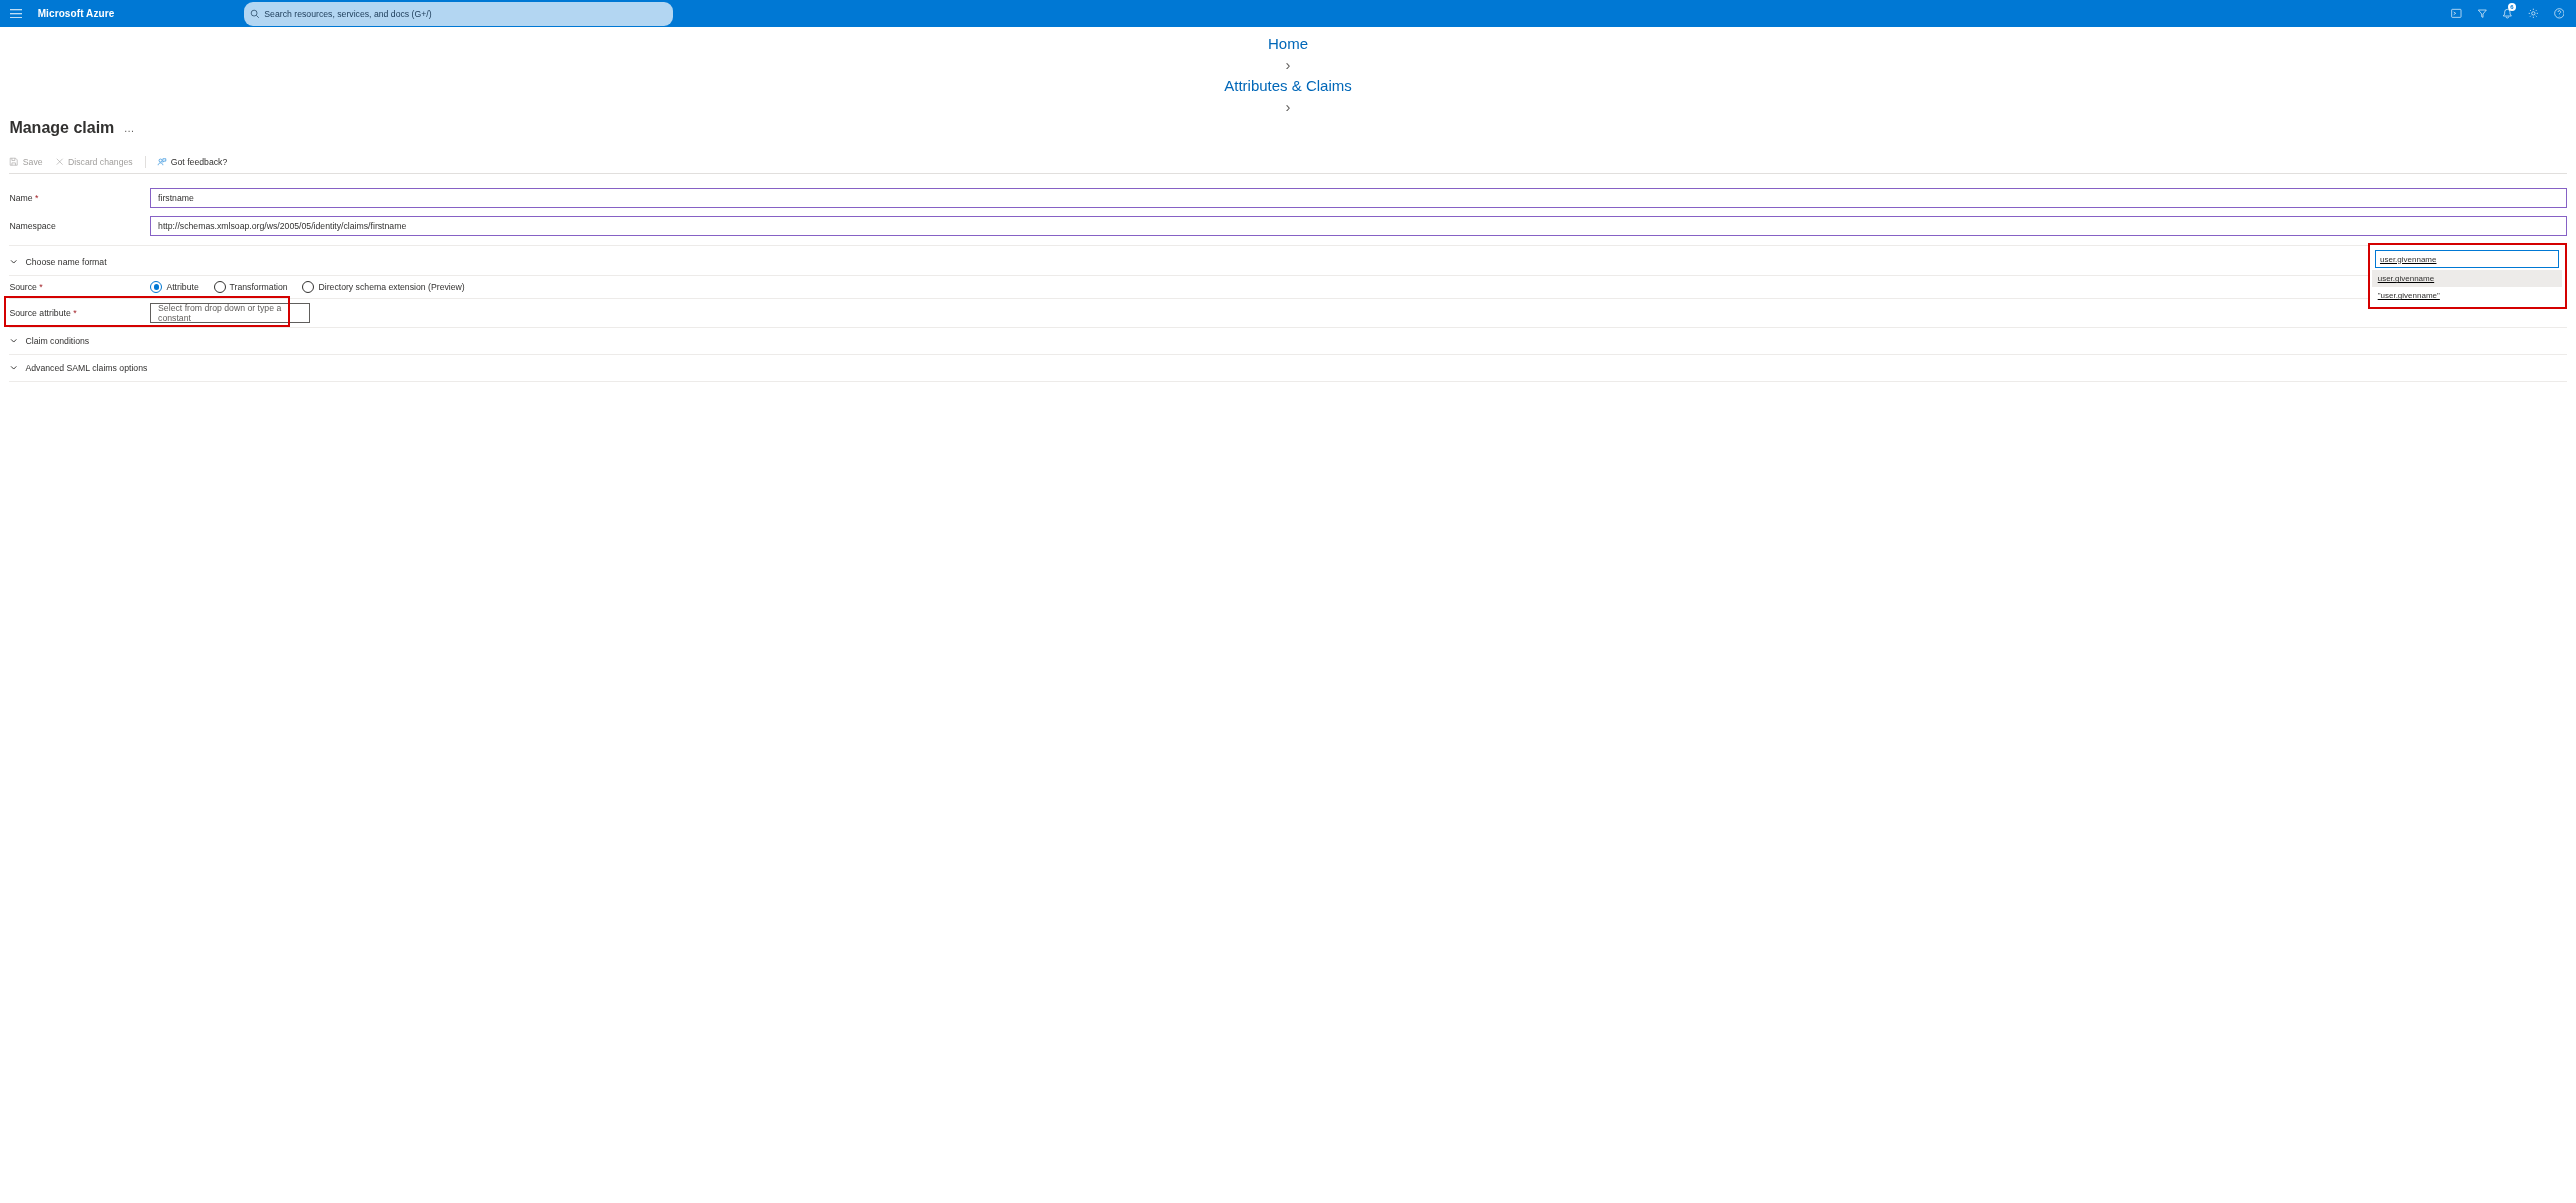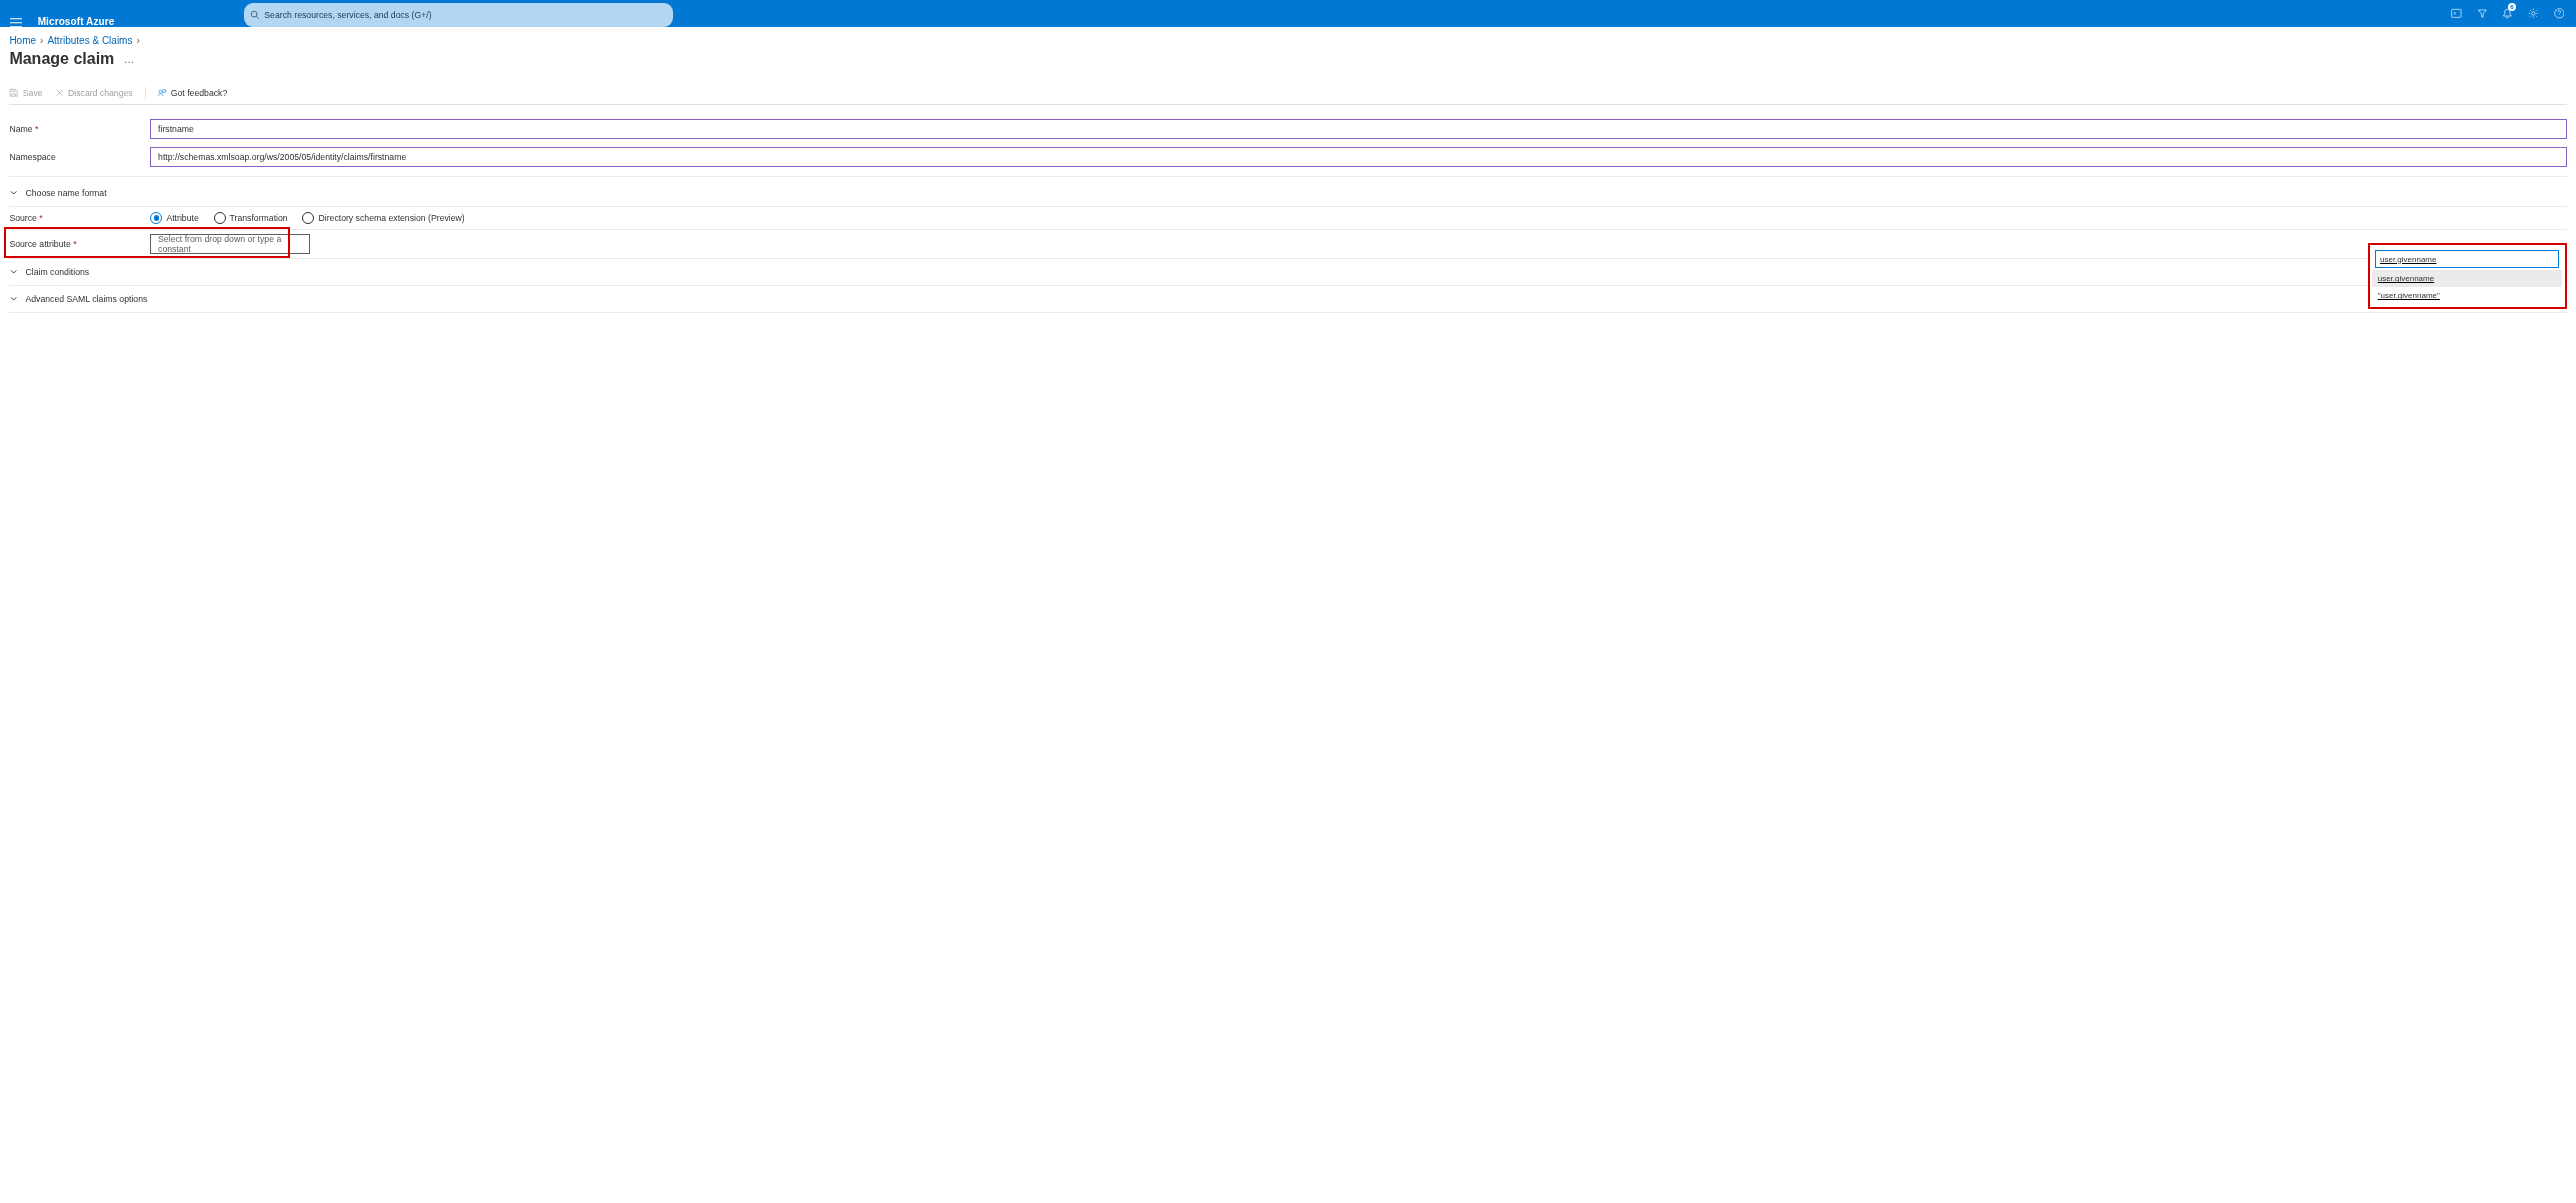--- a/index.html
+++ b/index.html
@@ -4,21 +4,21 @@
 <style>
 * { box-sizing: border-box; margin: 0; padding: 0; font-family: "Segoe UI", -apple-system, sans-serif; }
 html, body { height: 100%; background: #000; }
 .page { background: #fff; width: 100%; min-height: 100%; }
 
 
 .topbar {
   background: #0078d4;
   height: 27px;
   display: flex;
-  align-items: flex-end;
+  align-items: center;
   color: #fff;
   padding: 0 5.4px;
   gap: 5.4px;
 }
 .hamburger { width: 21.5px; display:flex; align-items:center; justify-content:center; cursor:pointer; }
 .hamburger svg { width:12px; height:9.4px; }
 .brand { font-size: 10px; font-weight: 600; letter-spacing: 0.1px; padding: 0 9.4px 0 5.4px; white-space: nowrap; }
 .searchbox {
   flex: 1;
   max-width: 429px;
@@ -33,21 +33,21 @@
   font-size: 8.7px;
 }
 .searchbox svg { width:9.4px; height:9.4px; margin-right:5.4px; }
 .top-icons { margin-left:auto; display:flex; align-items:center; gap:2.7px; }
 .ticon { width:23px; height:27px; display:flex; align-items:center; justify-content:center; position:relative; cursor:pointer; }
 .ticon svg { width:10.7px; height:10.7px; stroke:#fff; fill:none; }
 .badge { position:absolute; top:2.7px; left:11.4px; background:#fff; color:#0078d4; font-size:6px; font-weight:700; border-radius:5.4px; padding:0 2.7px; line-height:8px; min-width:8px; text-align:center; }
 
 
 .content { padding: 8px 9.4px 13.4px 9.4px; }
-.breadcrumb { font-size:10px; color:#0067b8; display:flex; align-items:center; gap:4px; }
+.breadcrumb { font-size:15px; color:#0067b8; display:flex; align-items:center; gap:4px;flex-direction:column; }
 .breadcrumb .sep { color:#605e5c; }
 .page-title-row { display:flex; align-items:center; gap:9.4px; margin-top:4px; }
 .page-title { font-size:16px; font-weight:600; color:#323130; }
 .more { color:#605e5c; font-size:10.7px; cursor:pointer; }
 
 .toolbar { display:flex; gap:12px; margin-top:19px; padding-bottom:5.4px; border-bottom:0.7px solid #e1dfdd; font-size:8.7px; color:#a19f9d; }
 .toolbar .tbtn { display:flex; align-items:center; gap:4px; cursor:pointer; }
 .toolbar .tbtn svg { width:9.4px; height:9.4px; }
 .toolbar .divider { width:0.7px; height:12px; background:#e1dfdd; }
 .toolbar .feedback { color:#323130; }

